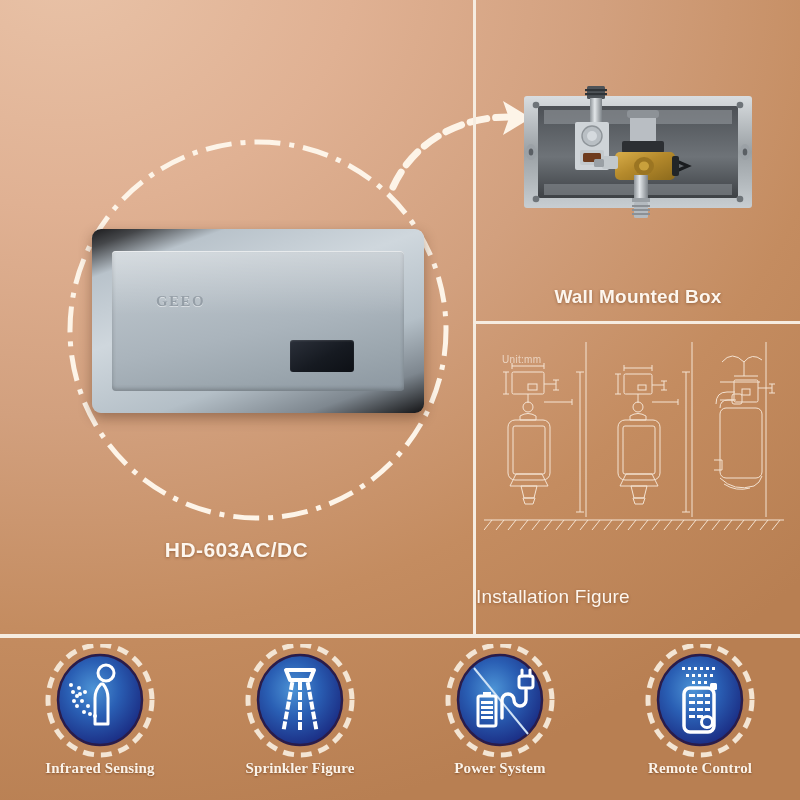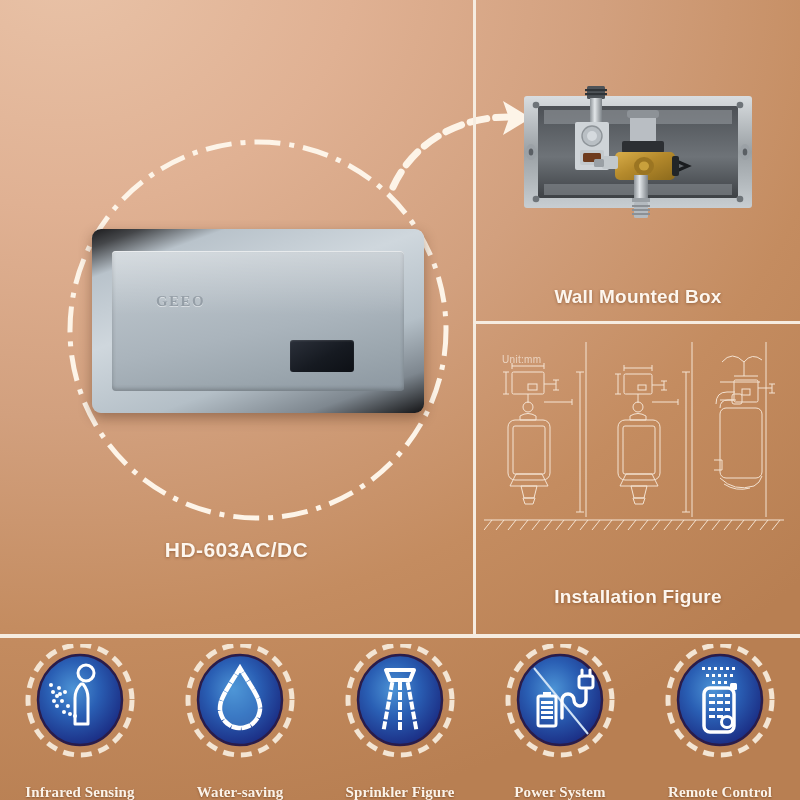--- a/index.html
+++ b/index.html
@@ -52,29 +52,29 @@
   #wallbox{position:absolute;left:46px;top:86px;width:232px;height:138px;}
   #wb-title{position:absolute;left:0;top:286px;width:324px;text-align:center;
     font-size:19px;font-weight:700;color:#fdf6ee;letter-spacing:.2px;
     text-shadow:0 1px 3px rgba(90,45,15,.45);}
 
   
   #panel-install{position:absolute;left:476px;top:324px;width:324px;height:310px;padding-left:7px;}
   #unit-label{position:absolute;left:26px;top:30px;font-size:10px;
     color:rgba(255,248,240,.62);letter-spacing:.3px;}
   #inst-svg{position:absolute;left:8px;top:18px;width:310px;height:210px;}
-  #inst-title{position:absolute;left:0;top:262px;width:324px;text-align:center;
-    font-size:19px;font-weight:700;color:#fdf6ee;letter-spacing:.2px;
+  #inst-title{position:absolute;left:0;top:262px;width:324px;text-align:left;
+    font-size:19px;font-weight:400;color:#fdf6ee;letter-spacing:.2px;
     text-shadow:0 1px 3px rgba(90,45,15,.45);}
 
   
   #features{position:absolute;left:0;top:638px;width:800px;height:162px;
     display:flex;justify-content:space-around;align-items:flex-start;padding-top:6px;
     box-sizing:border-box;}
-  .feature{width:150px;display:flex;flex-direction:column;align-items:center;gap:24px;}
+  .feature{width:150px;display:flex;flex-direction:column;align-items:center;}
   .badge{position:relative;width:112px;height:118px;}
   .badge svg{position:absolute;left:0;top:0;}
   .feat-label{margin-top:-2px;font-size:15px;font-weight:700;color:#fbf3e9;
     font-family:"Liberation Serif",serif;letter-spacing:.1px;white-space:nowrap;
     text-shadow:0 1px 2px rgba(85,40,12,.5);}
 </style>
 </head>
 <body>
 
 <div id="poster">
@@ -289,38 +289,20 @@
                 <circle cx="40" cy="68" r="2"></circle>
                 <circle cx="46" cy="70" r="2"></circle>
               <circle cx="51" cy="72" r="2"></circle>
             </g>
           </g>
         </svg>
       </div>
       <div class="feat-label">Infrared Sensing</div>
     </div>
 
-    <div class="feature">
-      <div class="badge">
-        <svg viewBox="0 0 112 118" width="112" height="118">
-          <defs>
-            <radialGradient id="bg2" cx="42%" cy="38%" r="68%">
-              <stop offset="0" stop-color="#4d94d6"></stop>
-                <stop offset="45%" stop-color="#2a5fb4"></stop>
-              <stop offset="100%" stop-color="#19277e"></stop>
-            </radialGradient>
-          </defs>
-          <ellipse cx="56" cy="56" rx="52" ry="55" fill="none" stroke="#f3e5d4" stroke-width="5" stroke-dasharray="11 7"></ellipse>
-          <ellipse cx="56" cy="56" rx="42" ry="45" fill="url(#bg2)" stroke="#2a1c4a" stroke-width="2.5"></ellipse>
-          <path d="M56,24 C44,44 36,54 36,64 a20,20 0 0 0 40,0 C76,54 68,44 56,24 z" fill="#4f9ad8" opacity=".45"></path>
-          <path d="M56,24 C44,44 36,54 36,64 a20,20 0 0 0 40,0 C76,54 68,44 56,24 z" fill="none" stroke="#ffffff" stroke-width="4.5" stroke-dasharray="5 5" stroke-linecap="square"></path>
-        </svg>
-      </div>
-      <div class="feat-label">Water-saving</div>
-    </div>
 
     <div class="feature">
       <div class="badge">
         <svg viewBox="0 0 112 118" width="112" height="118">
           <defs>
             <radialGradient id="bg3" cx="42%" cy="38%" r="68%">
               <stop offset="0" stop-color="#4d94d6"></stop>
                 <stop offset="45%" stop-color="#2a5fb4"></stop>
               <stop offset="100%" stop-color="#19277e"></stop>
             </radialGradient>

